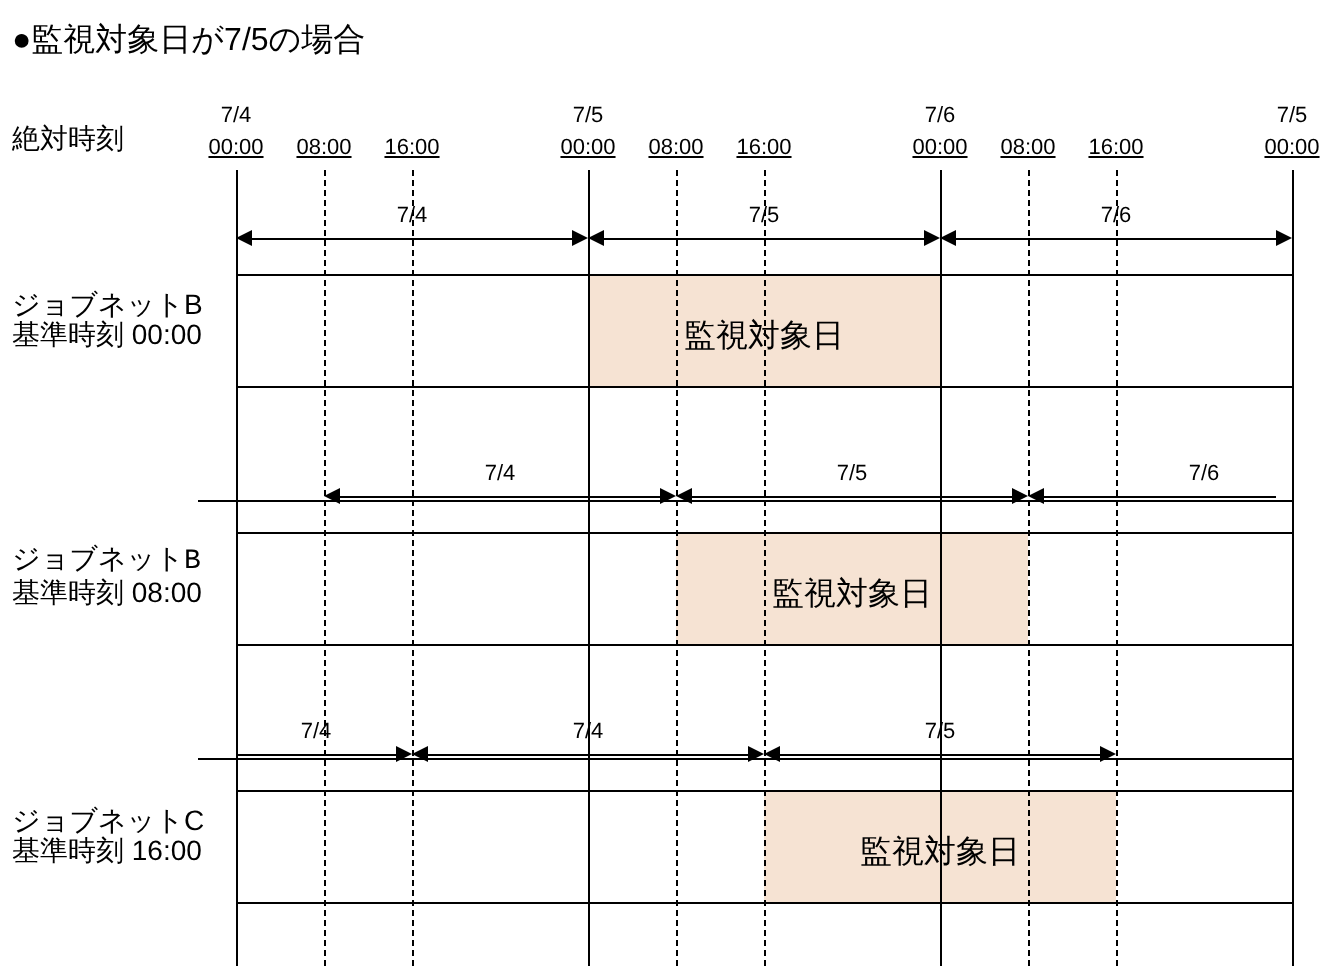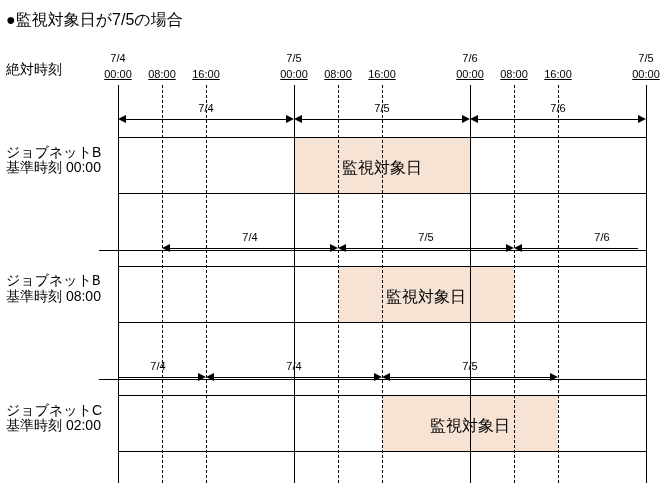--- a/index.html
+++ b/index.html
@@ -183,21 +183,21 @@
   <div class="abs arrow-head right" style="left:506px; top:244px;"></div>
   <div class="abs span-label" style="left:426px; top:231px;">7/5</div>
 
   <div class="abs arrow-line" style="left:522px; top:248px; width:116px;"></div>
   <div class="abs arrow-head left" style="left:514px; top:244px;"></div>
   <div class="abs span-label" style="left:602px; top:231px;">7/6</div>
 
   <div class="abs band-text" style="left:338px; top:287px; width:176px;">監視対象日</div>
 
   <div class="abs row-label" style="left:6px; top:403px;">ジョブネットC</div>
-  <div class="abs row-label" style="left:6px; top:418px;">基準時刻 02:00</div>
+  <div class="abs row-label" style="left:6px; top:418px;">基準時刻 16:00</div>
 
   <div class="abs arrow-line" style="left:118px; top:377px; width:80px;"></div>
   <div class="abs arrow-head right" style="left:198px; top:373px;"></div>
   <div class="abs span-label" style="left:158px; top:360px;">7/4</div>
 
   <div class="abs arrow-line" style="left:214px; top:377px; width:160px;"></div>
   <div class="abs arrow-head left" style="left:206px; top:373px;"></div>
   <div class="abs arrow-head right" style="left:374px; top:373px;"></div>
   <div class="abs span-label" style="left:294px; top:360px;">7/4</div>
 

